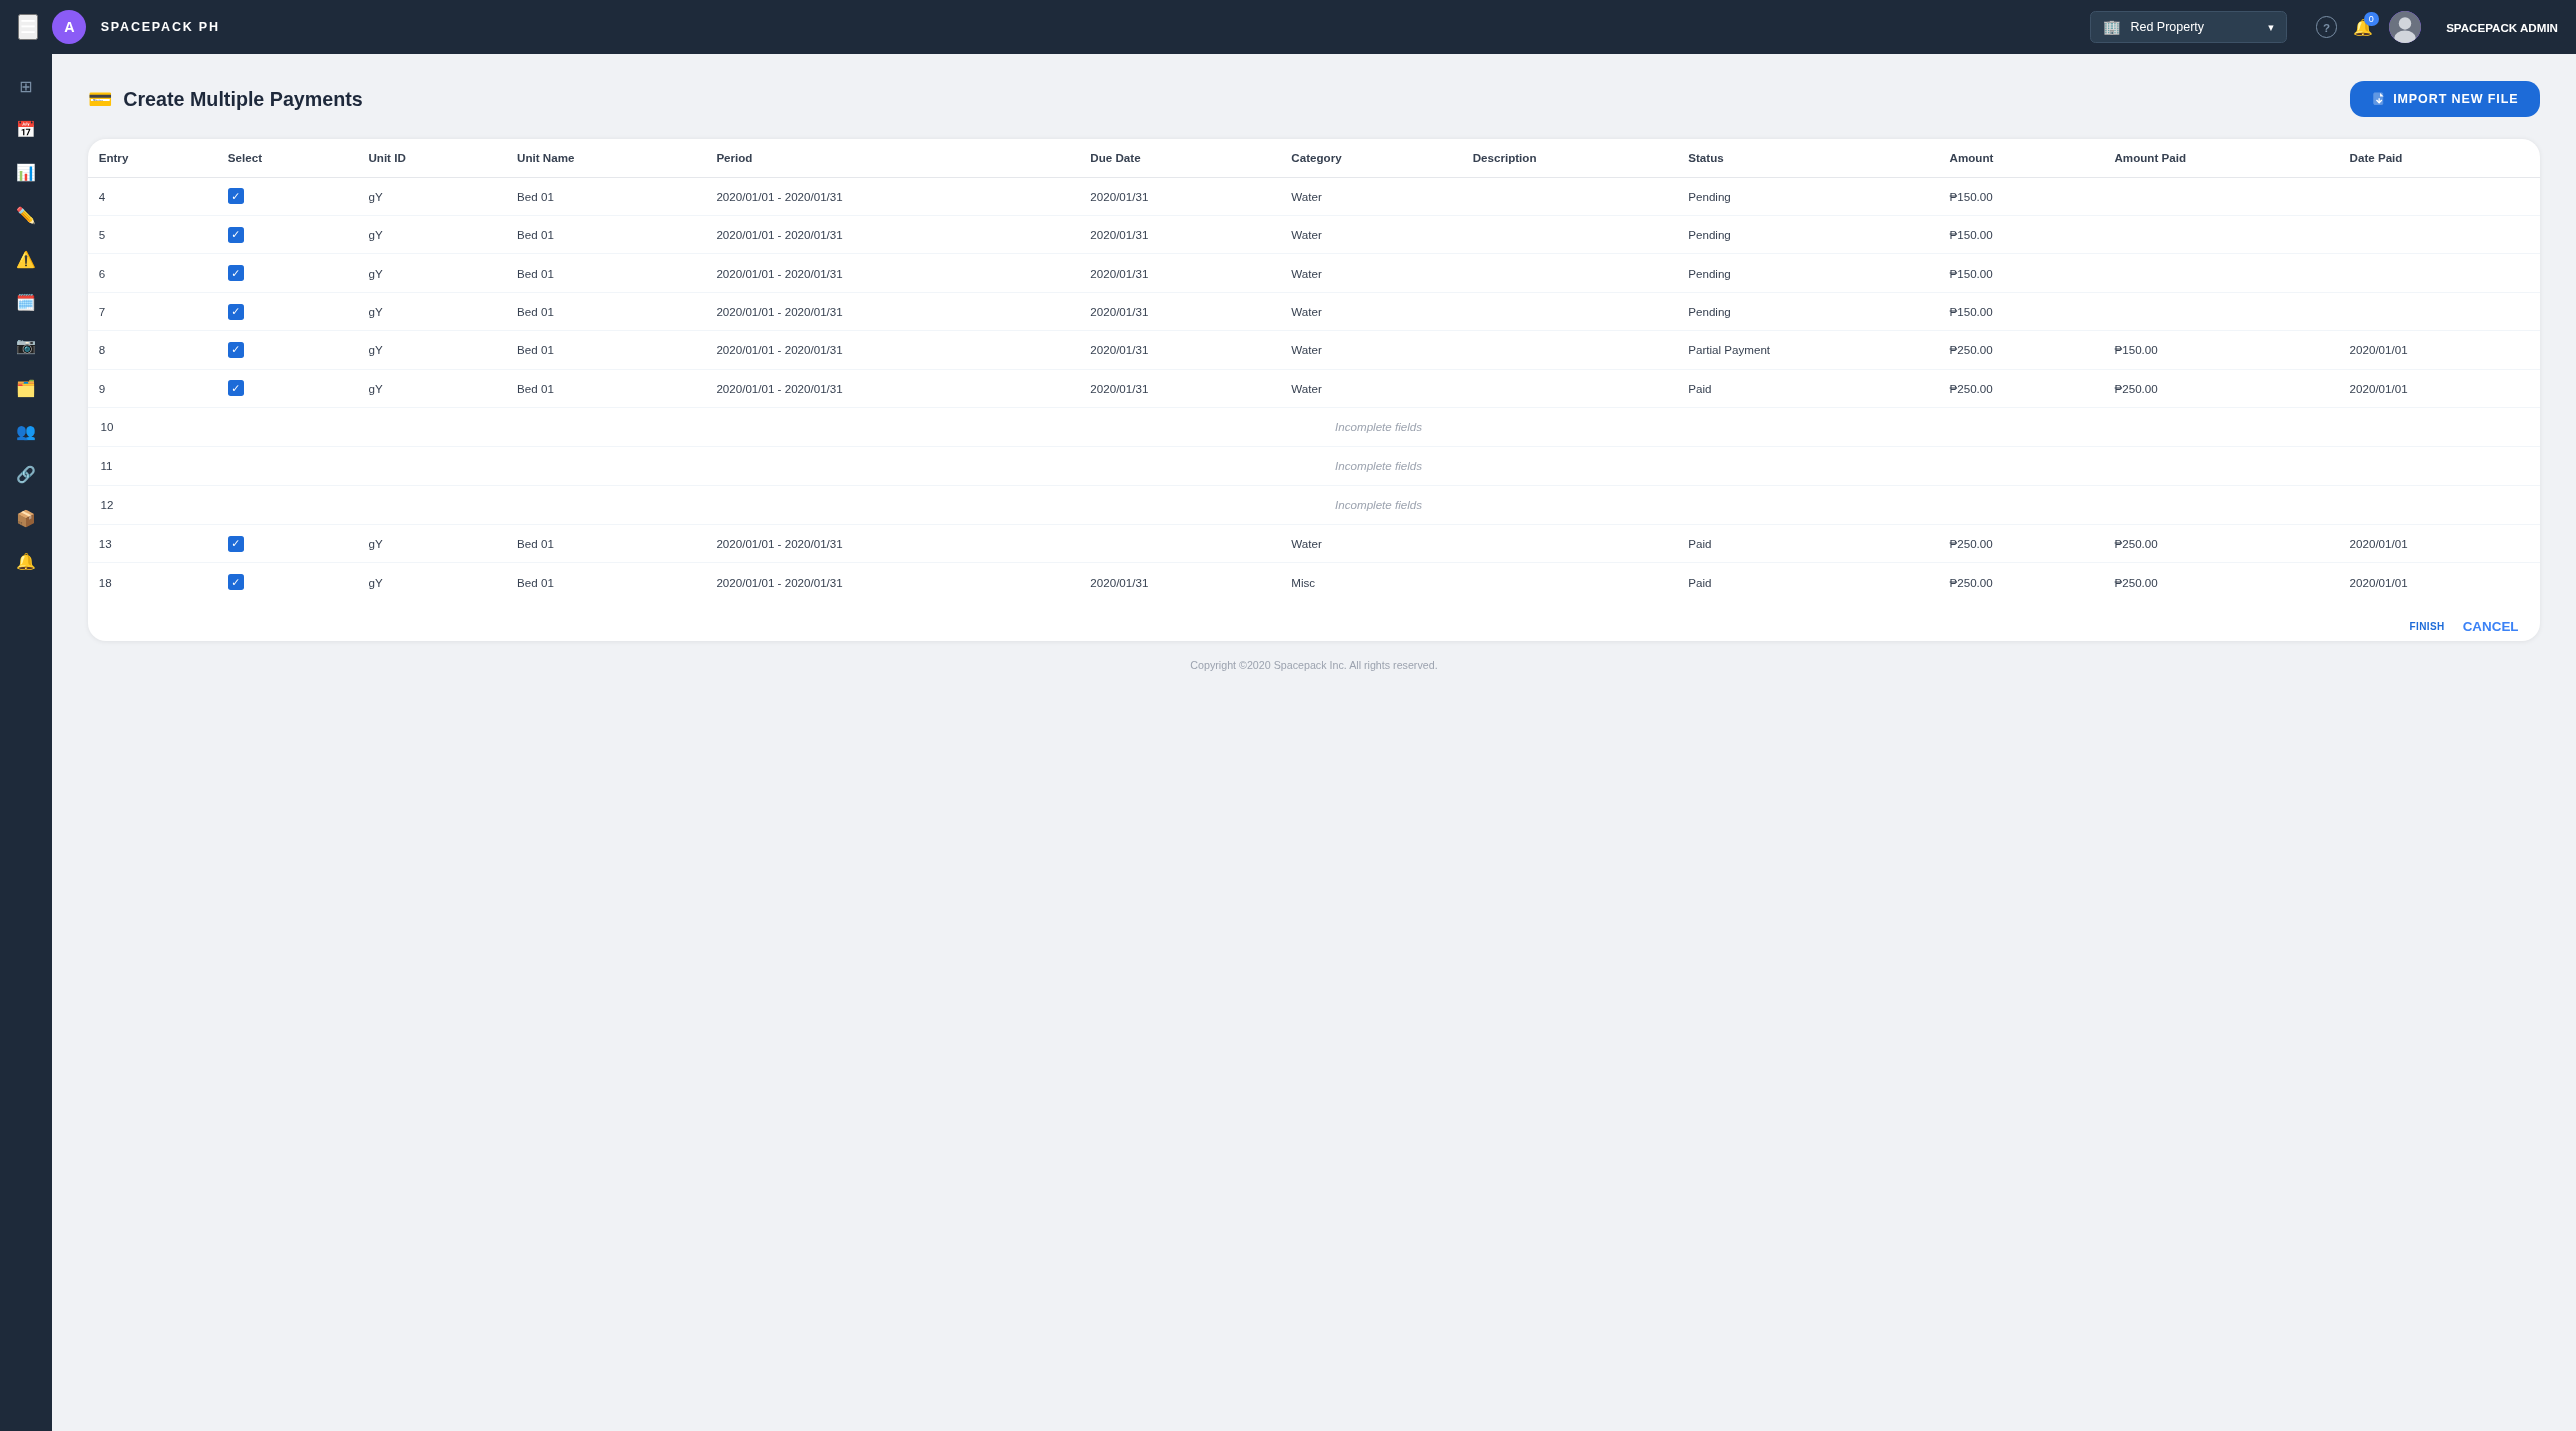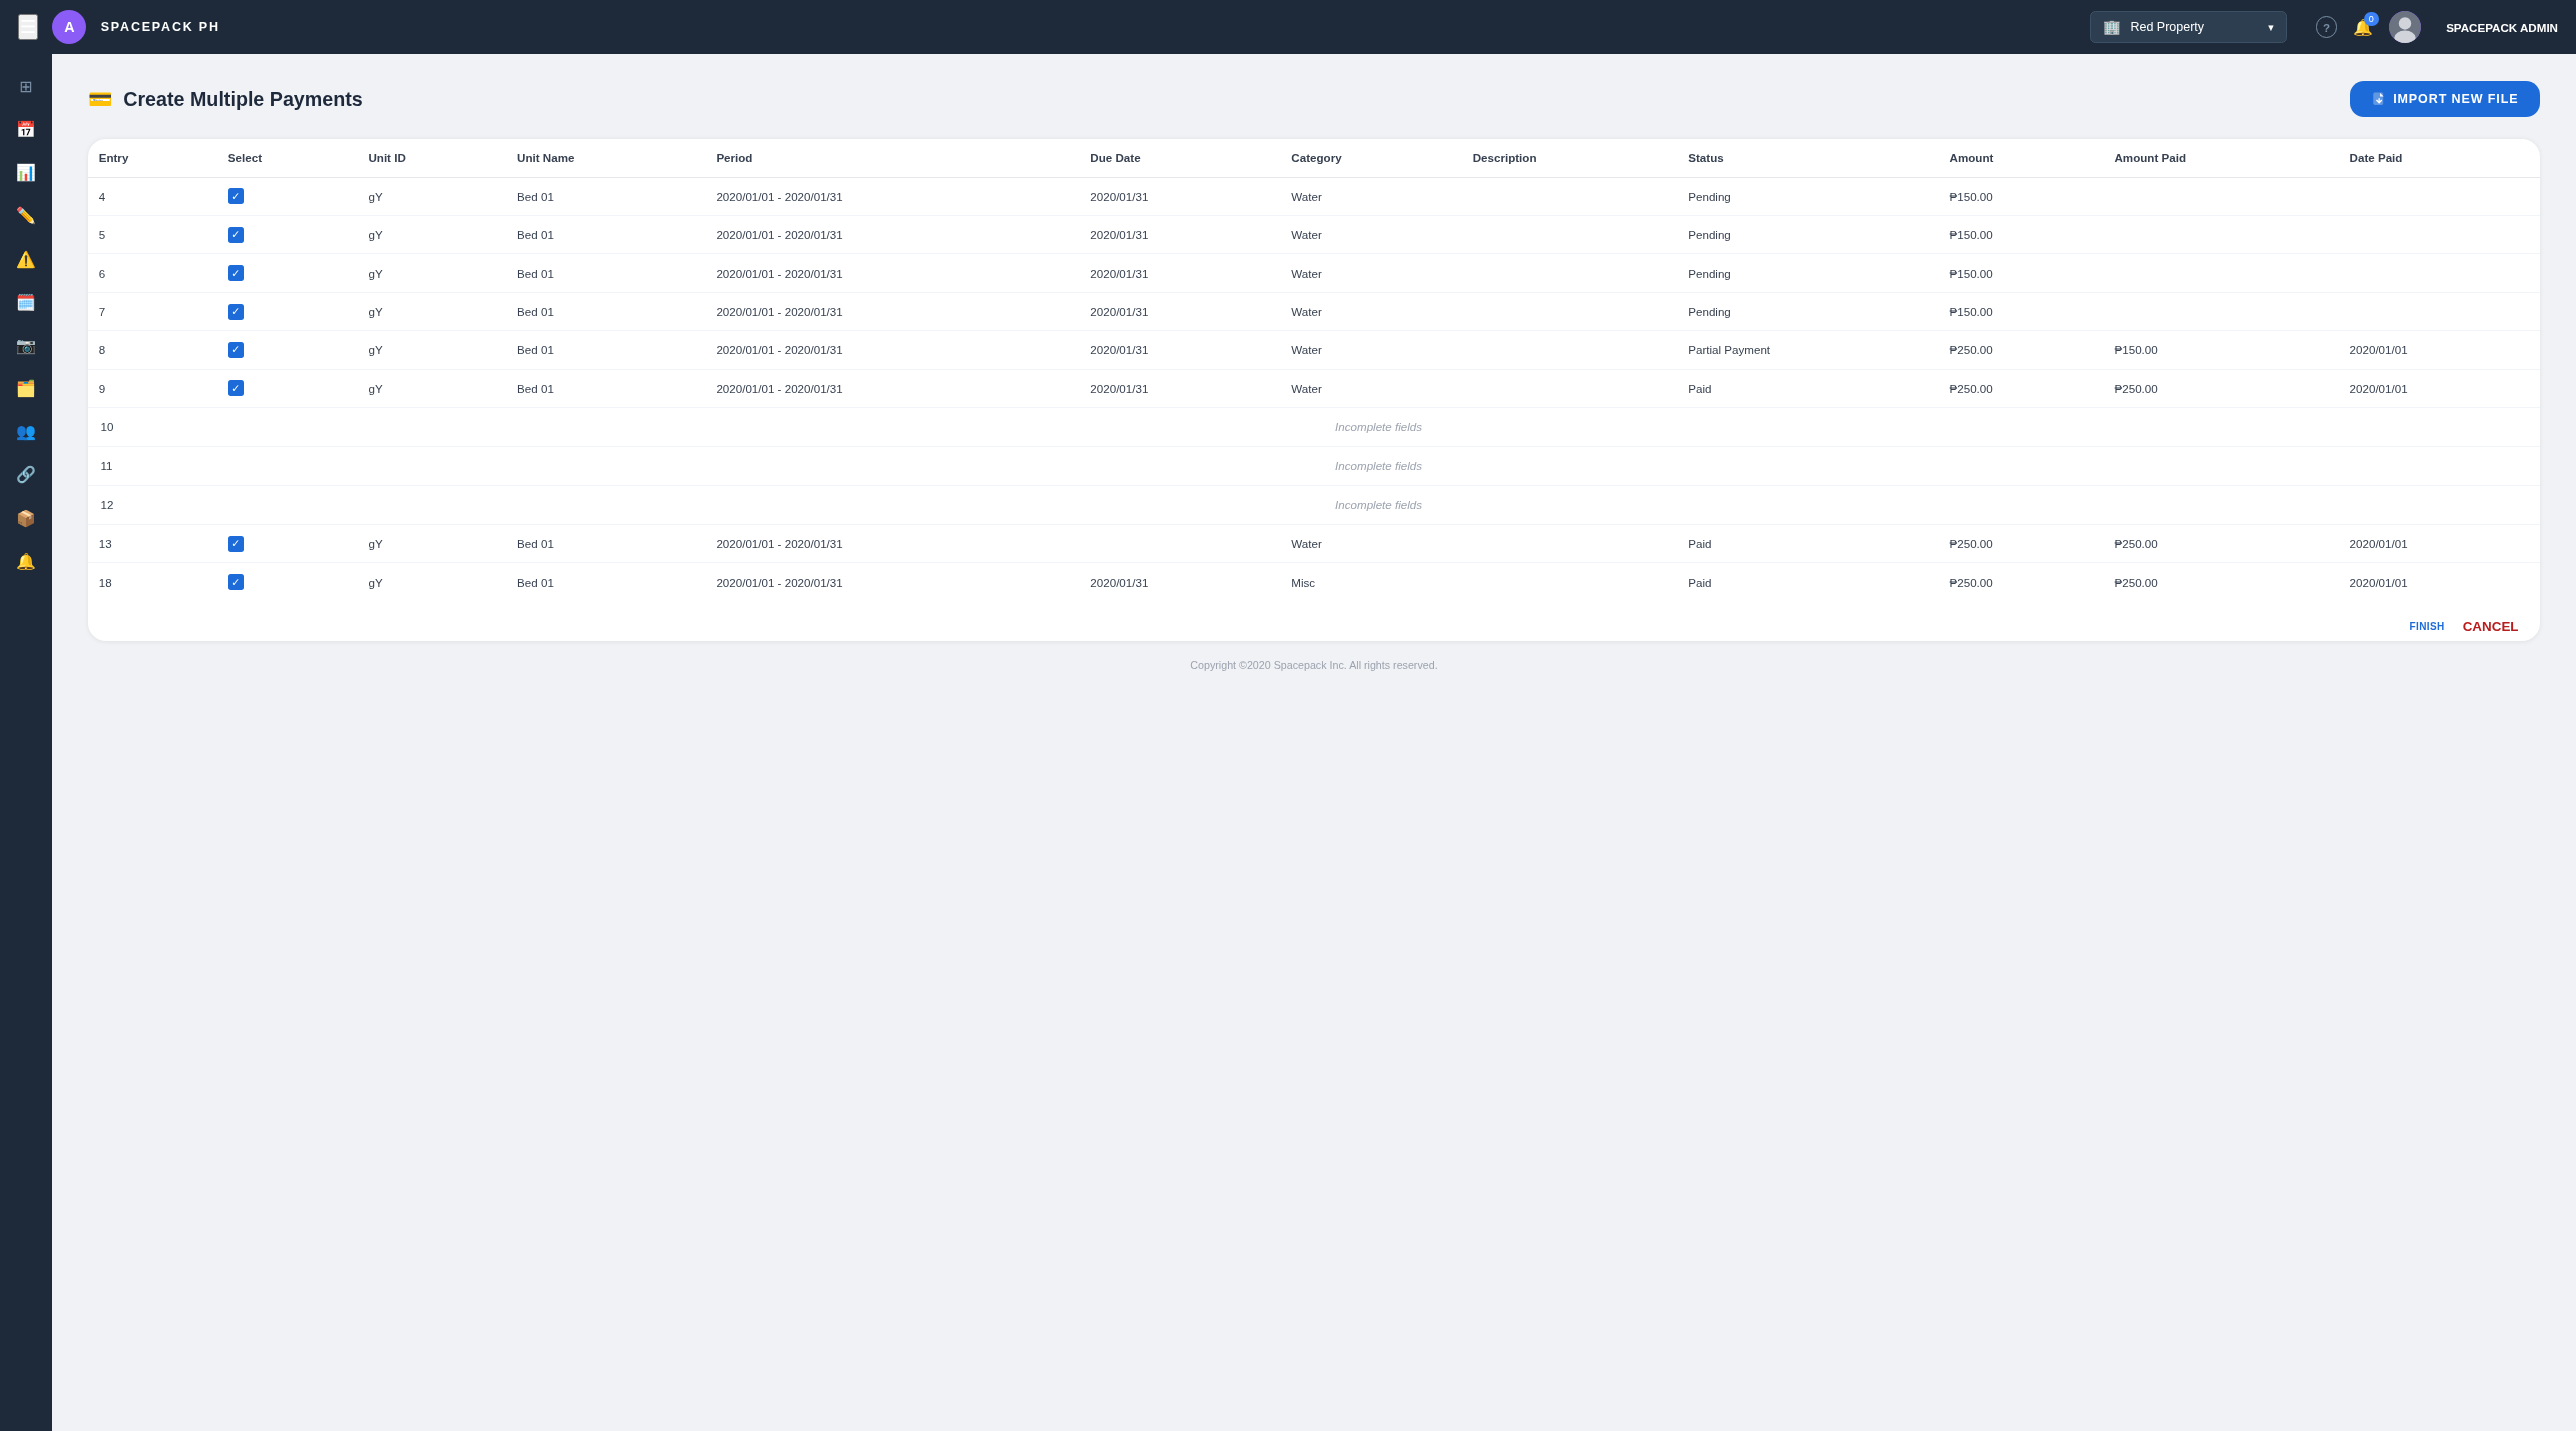--- a/index.html
+++ b/index.html
@@ -157,21 +157,21 @@
       gap: 18px;
       padding: 18px 21.5px 7.2px;
     }
     .btn-finish {
       background: none; border: none;
       color: #1d6bd8; font-size: 10px; font-weight: 700;
       cursor: pointer; letter-spacing: 0.4px;
     }
     .btn-cancel {
       background: none; border: none;
-      color: #b91c1c; font-size: 13.4px; font-weight: 600;
+      color: #3b82f6; font-size: 13.4px; font-weight: 600;
       cursor: pointer;
     }
 
     
     .page-footer {
       text-align: center;
       padding: 18px;
       color: #9ca3af;
       font-size: 10.7px;
     }

